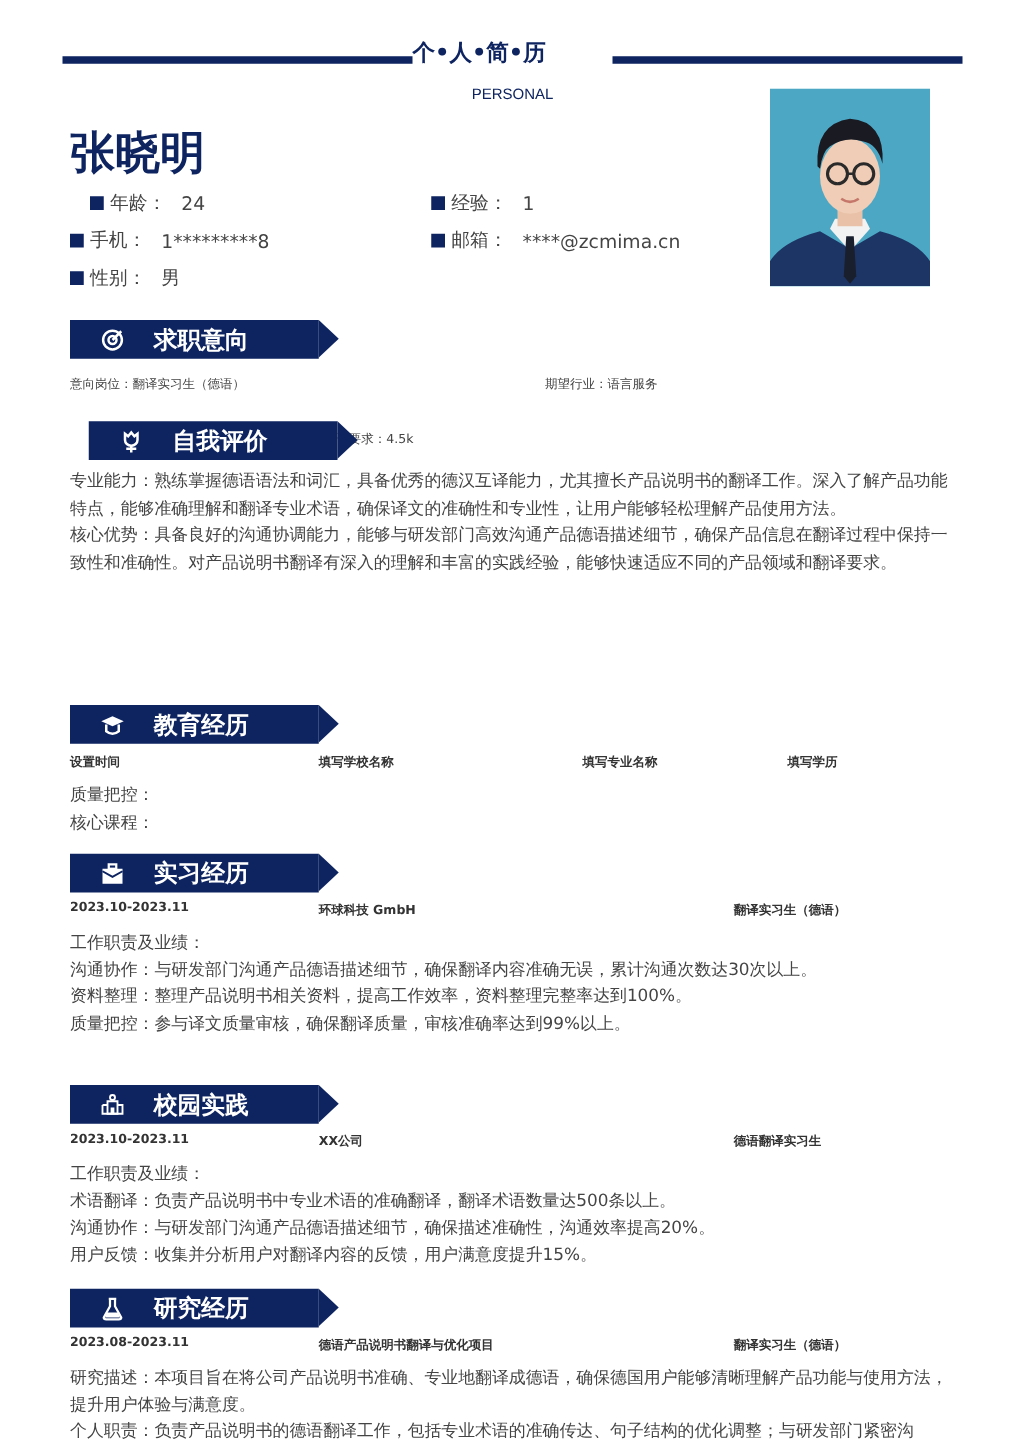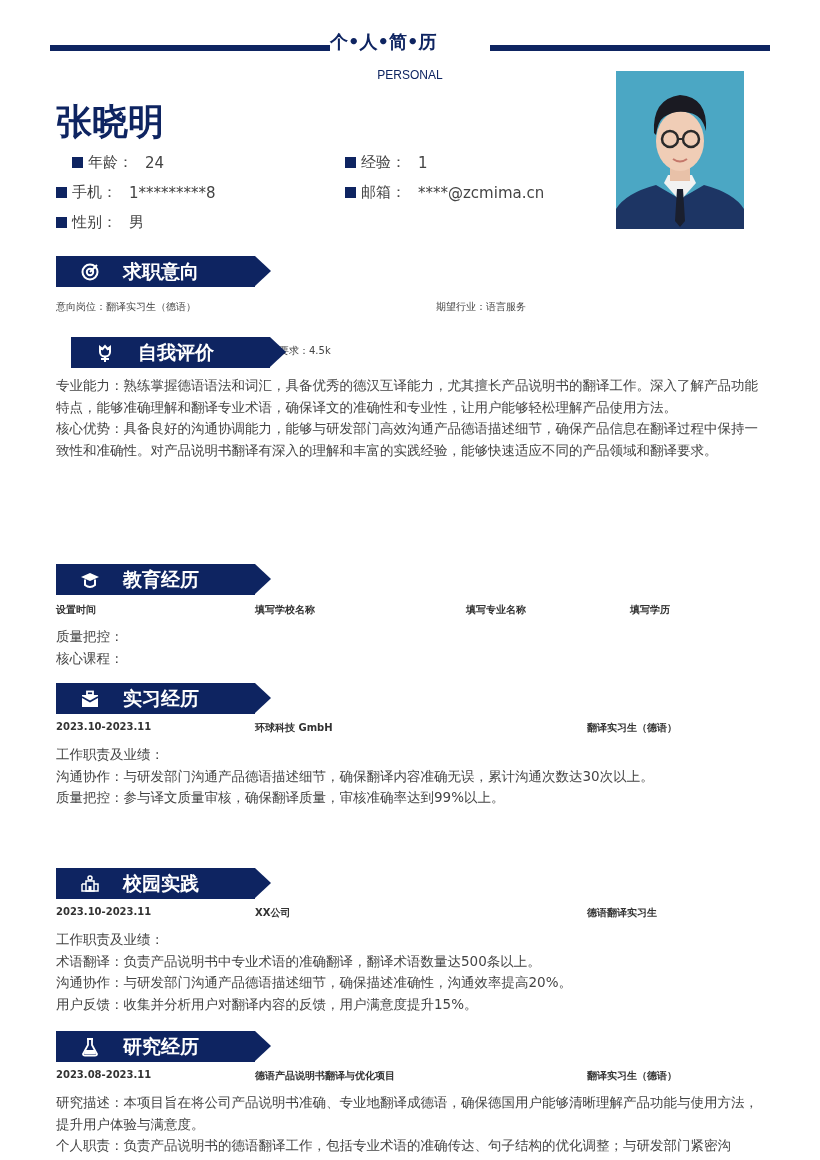--- a/index.html
+++ b/index.html
@@ -148,20 +148,21 @@
   <div class="ttl">实习经历</div>
 </div>
 <div class="row" style="top:721px;">
   <span class="b" style="left:0;">2023.10-2023.11</span>
   <span class="b" style="left:199px;">环球科技 GmbH</span>
   <span class="b" style="left:531px;">翻译实习生（德语）</span>
 </div>
 <div class="txt" style="top:744px;">
   <div>工作职责及业绩：</div>
   <div>沟通协作：与研发部门沟通产品德语描述细节，确保翻译内容准确无误，累计沟通次数达30次以上。</div>
+  <div>资料整理：整理产品说明书相关资料，提高工作效率，资料整理完整率达到100%。</div>
   <div>质量把控：参与译文质量审核，确保翻译质量，审核准确率达到99%以上。</div>
 </div>
 
 <div class="banner" style="top:868px;">
   <div class="bar"></div>
     <div class="tip"></div>
   <svg class="ico" viewBox="0 0 20 20">
     <circle cx="10" cy="4" r="2" fill="none" stroke="#fff" stroke-width="1.5"></circle>
     <path d="M6 7 L14 7 L14 17 L6 17 Z" fill="none" stroke="#fff" stroke-width="1.5"></path>
     <path d="M2 10 L6 10 M14 10 L18 10 L18 17 L2 17 L2 10" fill="none" stroke="#fff" stroke-width="1.5"></path>

